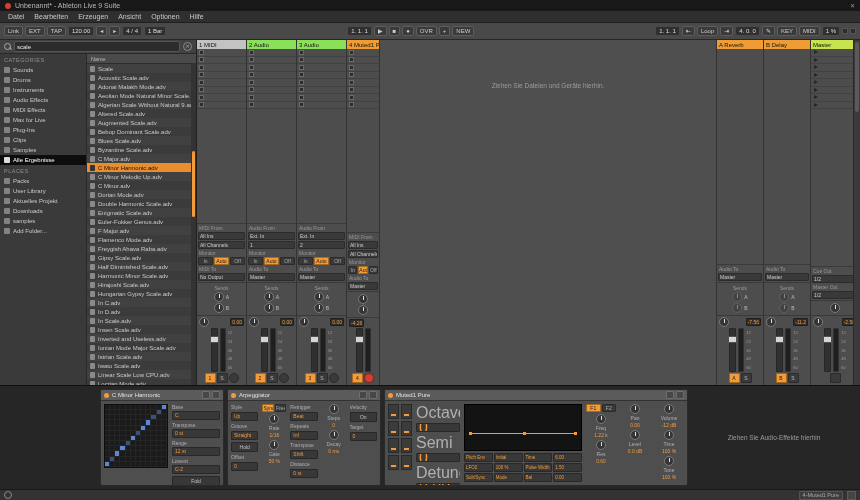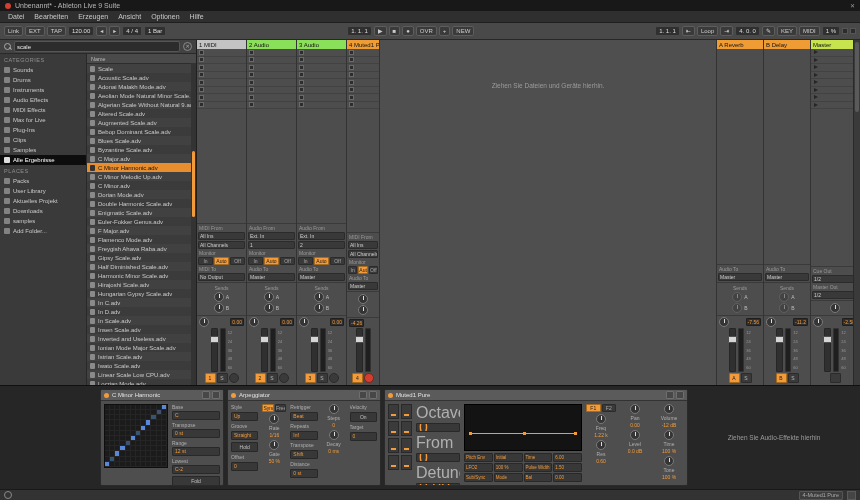--- a/index.html
+++ b/index.html
@@ -1170,21 +1170,21 @@
               <span class="tile"></span>
             <span class="tile"></span>
               <span class="tile"></span>
           </div>
           <div class="osc-col">
             <div class="param">
                 <span class="p-label">Octave</span>
                 <span class="p-box">0</span>
               </div>
             <div class="param">
-                <span class="p-label">From</span>
+                <span class="p-label">Semi</span>
                 <span class="p-box">0</span>
               </div>
             <div class="param">
                 <span class="p-label">Detune</span>
                 <span class="p-box">0.00</span>
               </div>
           </div>
           <div class="scope-wrap">
             <div class="scope">
               <span class="scope-line"></span>

